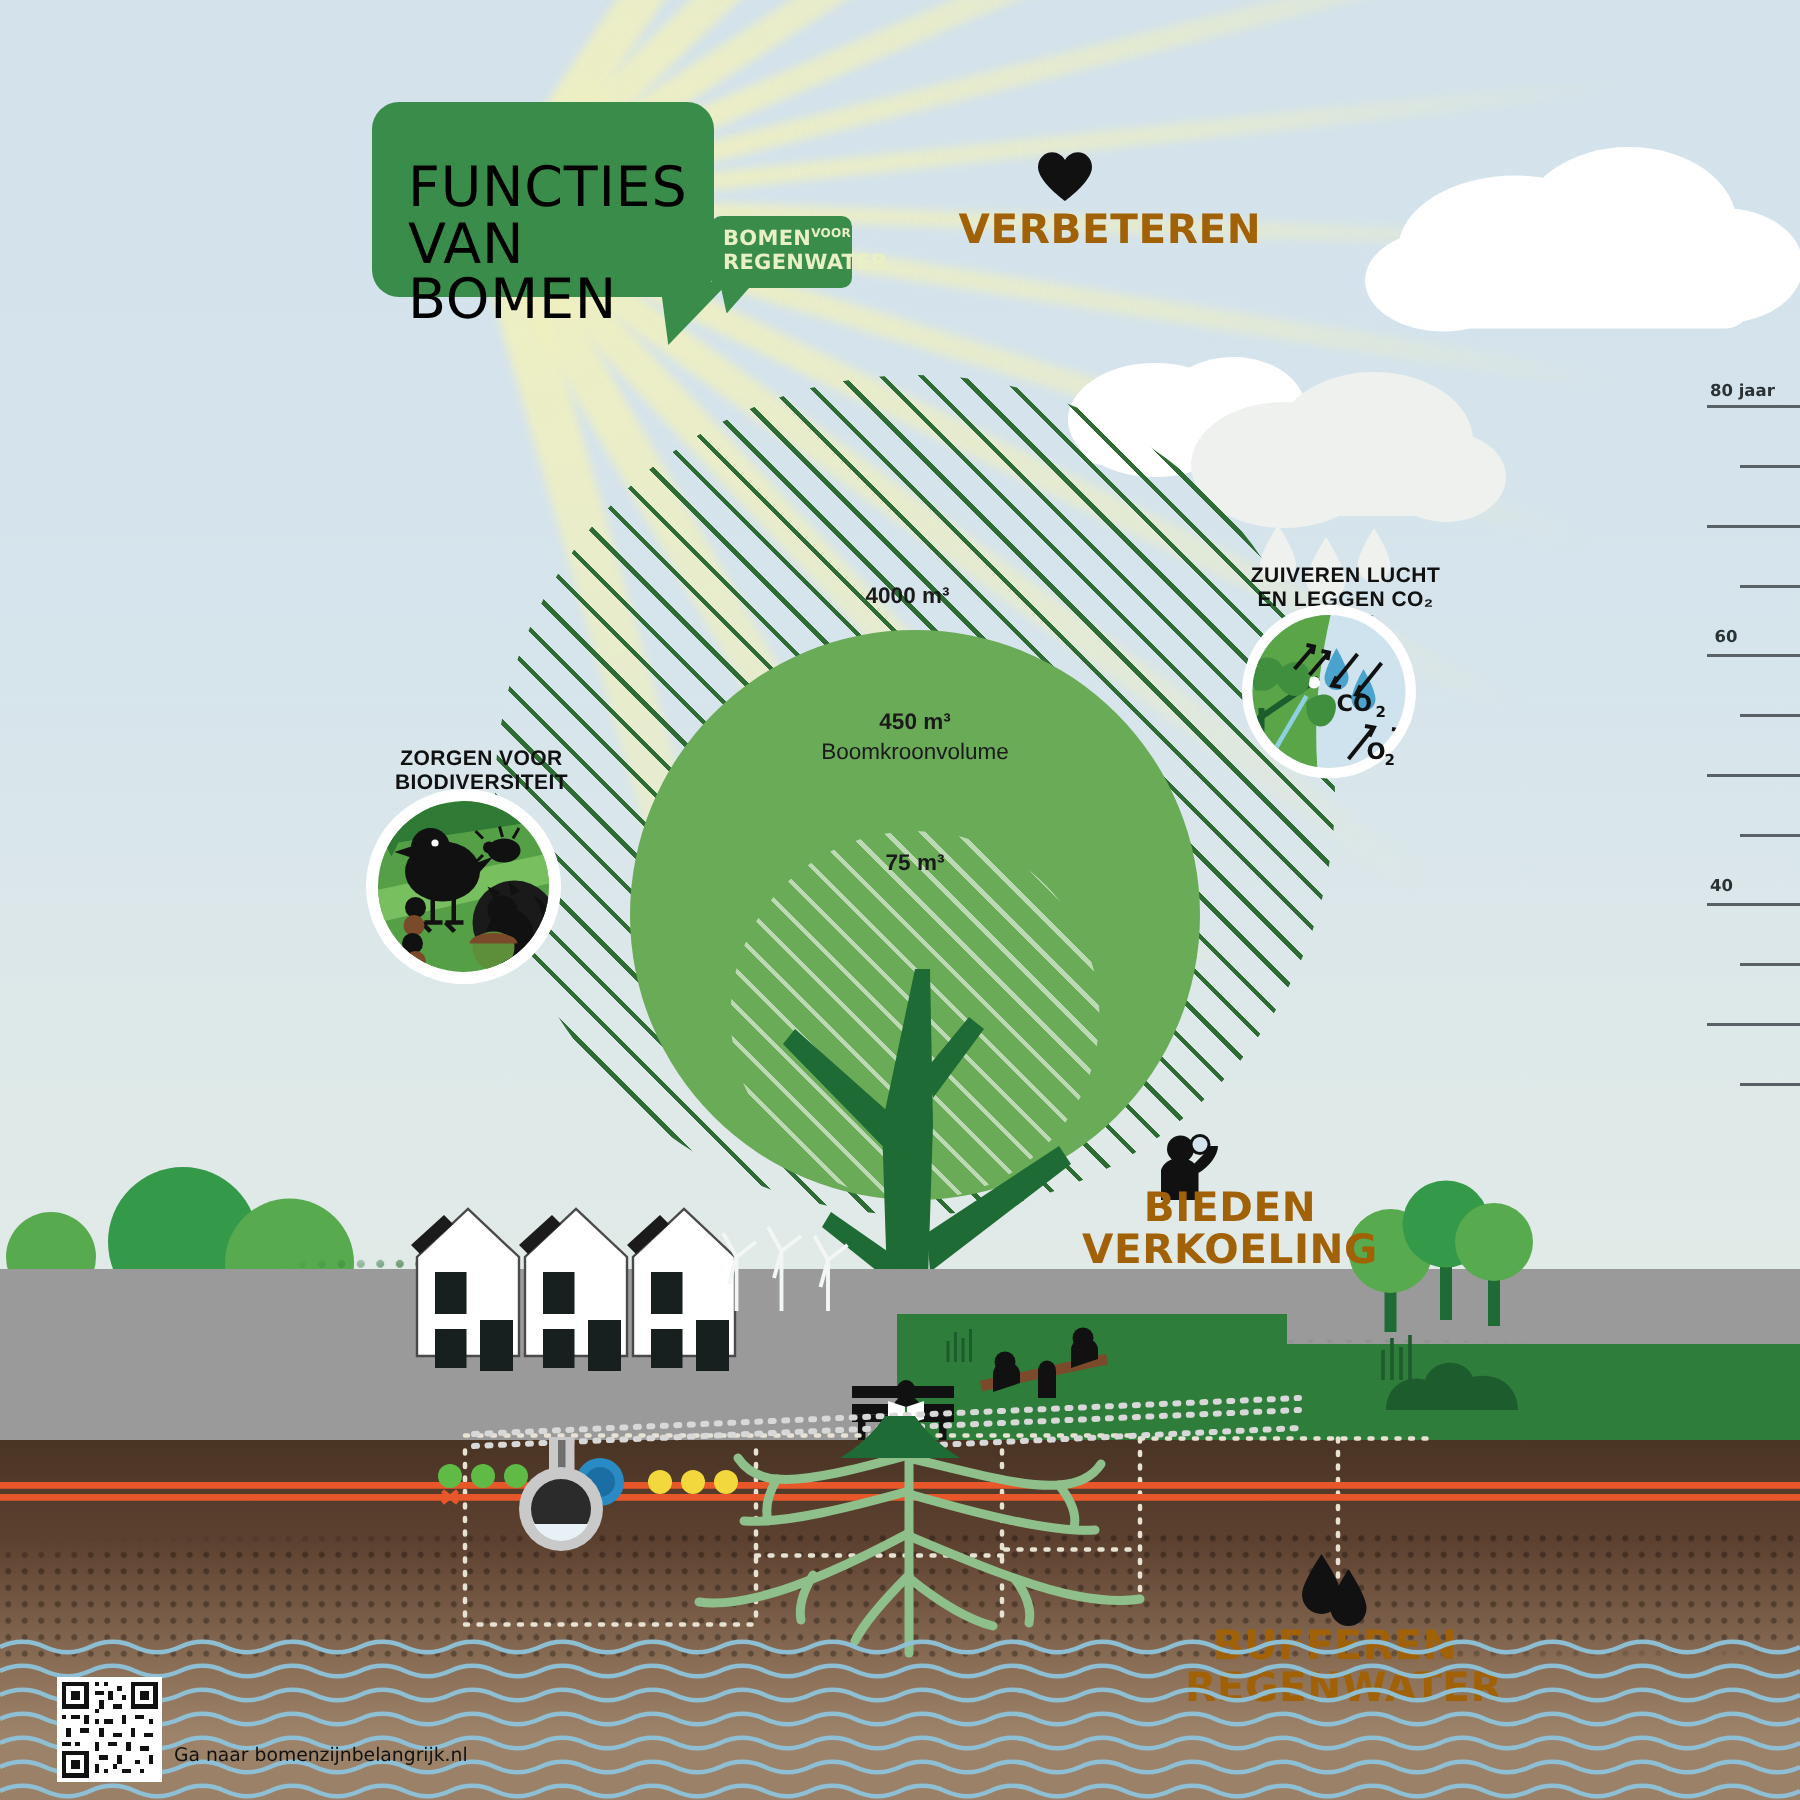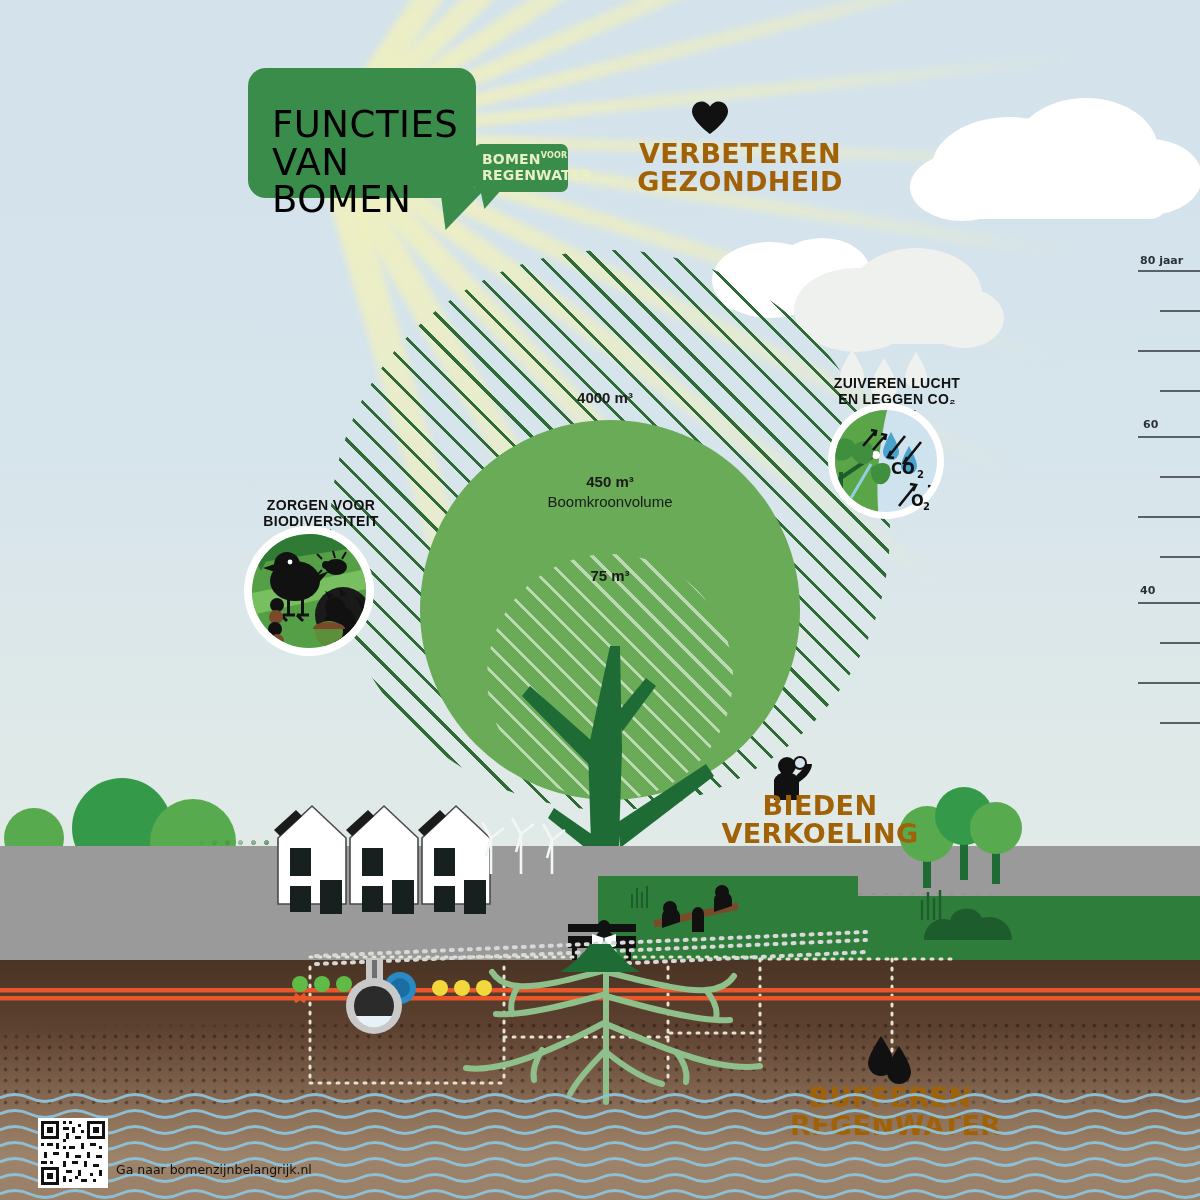--- a/index.html
+++ b/index.html
@@ -140,21 +140,20 @@
 
   <div id="hatchOuter" class="abs"></div>
 
   <div class="abs" style="left:690px;top:100px;width:40px;height:36px;">
     <svg width="40" height="36" viewBox="0 0 40 36">
       <path fill="#111" d="M20 34 C20 34 2 21 2 11.5 C2 5.5 6.5 1.5 11.5 1.5 C15 1.5 18.3 3.6 20 6.6 C21.7 3.6 25 1.5 28.5 1.5 C33.5 1.5 38 5.5 38 11.5 C38 21 20 34 20 34 Z"></path>
     </svg>
   </div>
   <div class="bigHead" style="left:620px;top:140px;width:240px;">
     <div>VERBETEREN</div>
-    <div>GEZONDHEID</div>
   </div>
 
   <div id="crown" class="abs"></div>
   <div id="hatchInner" class="abs"></div>
 
   <div class="abs" style="left:470px;top:600px;">
     <svg width="300" height="400" viewBox="0 0 300 400">
       <g fill="#1f6b35">
         <path d="M126 396 L118 150 L140 46 L150 46 L152 150 L144 396 Z"></path>
         <path d="M132 150 L60 86 L52 96 L130 176 Z"></path>

